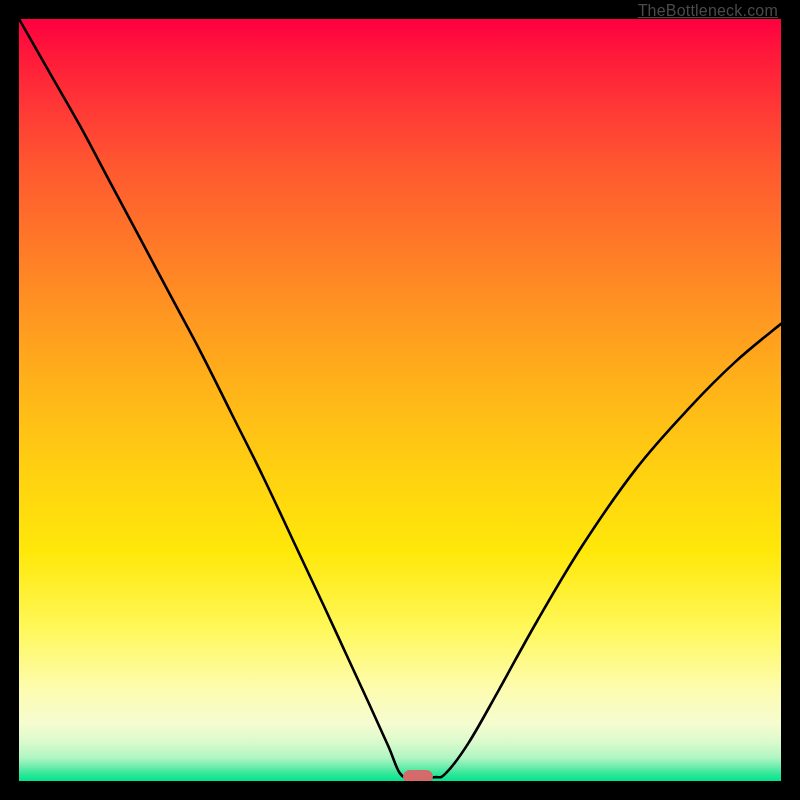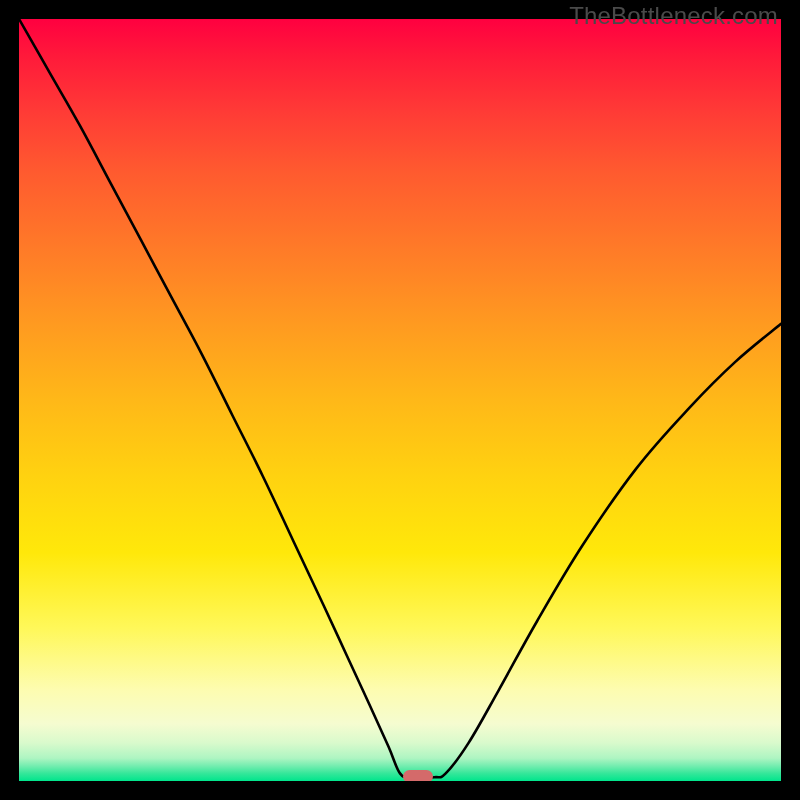--- a/index.html
+++ b/index.html
@@ -47,25 +47,26 @@
       #75edb0 98%,
       #35e79a 99%,
       #00e58c 100%
     );
   }
   .watermark {
     position: absolute;
     top: 2px;
     right: 22px;
     font-family: Arial, Helvetica, sans-serif;
-    font-size: 24px;
+    font-size: 16px;
     font-weight: 500;
     color: #4a4a4a;
     letter-spacing: 0.2px;
     user-select: none;
+    text-decoration: underline;
   }
   svg.curve {
     position: absolute;
     inset: 0;
     width: 762px;
     height: 762px;
     pointer-events: none;
   }
   .marker {
     position: absolute;

